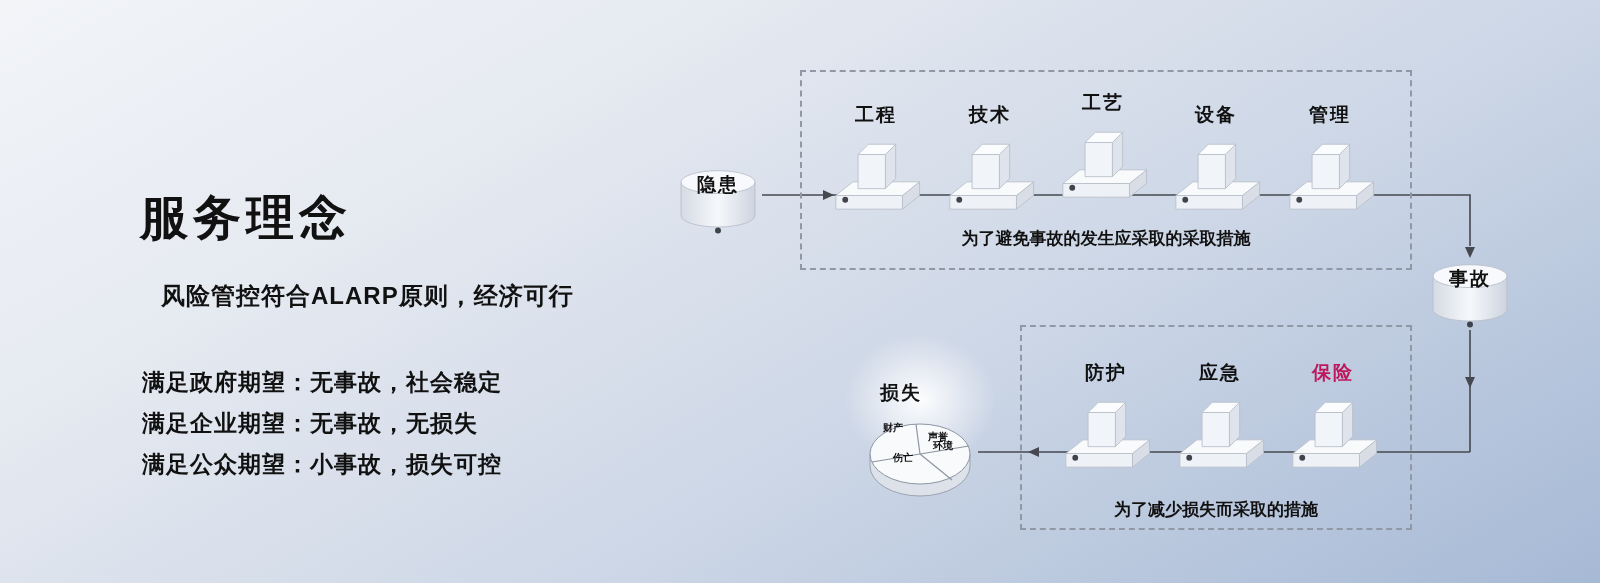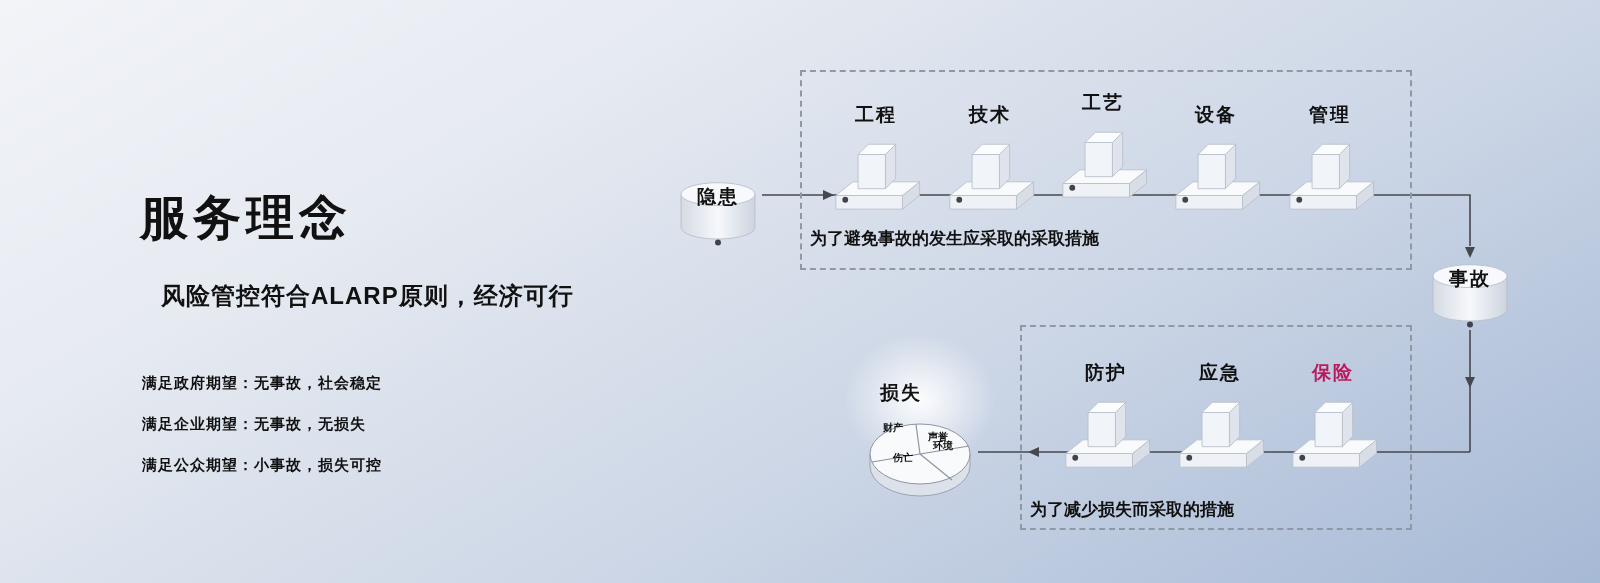--- a/index.html
+++ b/index.html
@@ -8,28 +8,28 @@
     position:relative; overflow:hidden;
     font-family:"Liberation Sans","DejaVu Sans",sans-serif;
     color:#111;
     background:linear-gradient(150deg,#f2f4f8 0%,#e6eaf1 28%,#ccd6e6 62%,#a6b9d5 100%);
   }
   .abs { position:absolute; }
 
   
   .title { left:140px; top:186px; font-size:48px; font-weight:bold; letter-spacing:5px; }
   .subtitle { left:142px; top:280px; font-size:24px; font-weight:bold; letter-spacing:1px;margin-left:19px; }
-  .expectations { left:142px; top:362px; font-size:15px; font-weight:bold; line-height:41px; letter-spacing:1px; }
+  .expectations { left:142px; top:362px; font-size:23px; font-weight:bold; line-height:41px; letter-spacing:1px; }
 
   
   .connectors { left:0; top:0; width:1600px; height:583px; z-index:1; }
   .dashed-box { position:absolute; border:2px dashed #8f98a4; z-index:2; }
   .box-top    { left:800px; top:70px;  width:612px; height:200px; }
   .box-bottom { left:1020px; top:325px; width:392px; height:205px; }
-  .caption { position:absolute; font-size:17px; font-weight:bold; z-index:4; }
+  .caption { position:absolute; font-size:17px; font-weight:bold; text-align:center; z-index:4; }
   .caption-top    { left:810px;  top:227px; width:592px; }
   .caption-bottom { left:1030px; top:498px; width:372px; }
 
   .barrier { position:absolute; width:94px; text-align:center; z-index:3; }
   .barrier-label { font-size:19px; font-weight:bold; margin-bottom:6px; letter-spacing:2px; }
   .barrier svg { width:94px; height:82px; display:block; }
   .green { color:#be185d; }
 
   .cylinder { position:absolute; width:88px; height:67px; z-index:3; }
   .cylinder svg { width:88px; height:67px; display:block; }
@@ -95,21 +95,21 @@
     <polygon points="1470,388 1465,377 1475,377"></polygon>
     <polygon points="1028,452 1039,447 1039,457"></polygon>
   </g>
 </svg>
 
 <div class="abs glow"></div>
 
 <div class="dashed-box box-top"></div>
 <div class="dashed-box box-bottom"></div>
 
-<div class="cylinder" style="left:674px;top:180px">
+<div class="cylinder" style="left:674px;top:168px">
   <svg viewBox="0 0 100 76">
       <use href="#cyl"></use>
     </svg>
   <div class="cyl-label">隐患</div>
 </div>
 
 <div class="barrier" style="left:829px;top:102px">
   <div class="barrier-label">工程</div>
   <svg viewBox="0 0 110 96">
       <use href="#pedestal"></use>

